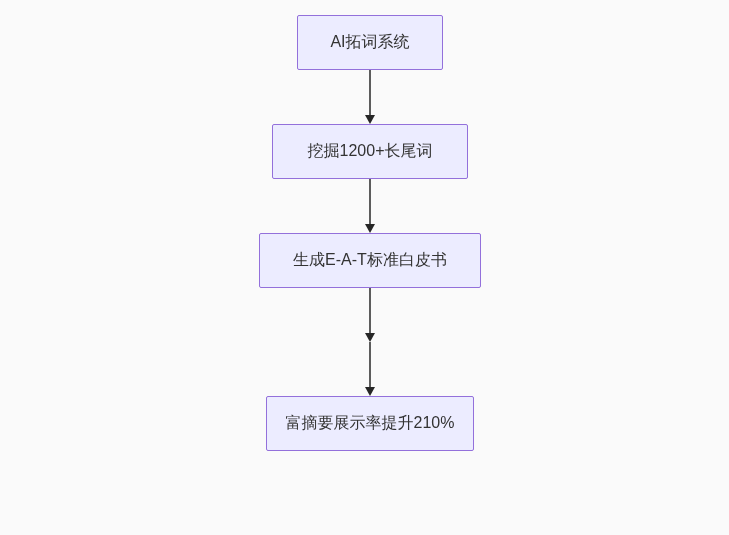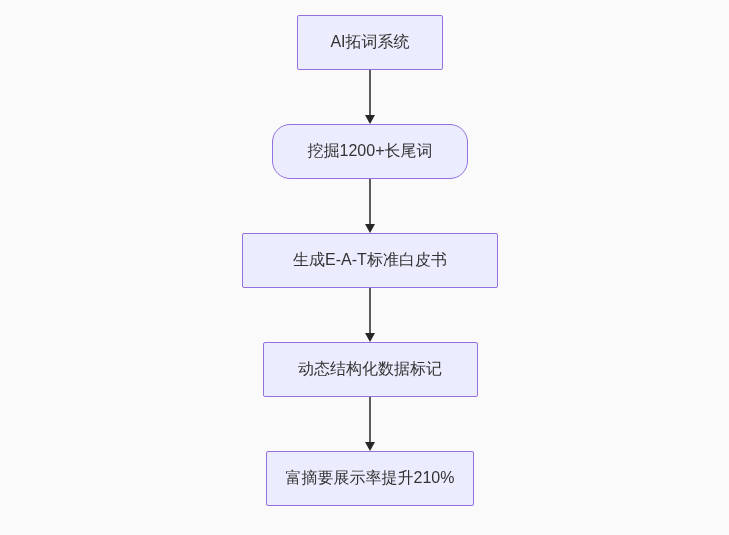--- a/index.html
+++ b/index.html
@@ -31,22 +31,22 @@
     border-radius: 2px;
     color: #333333;
     font-size: 16px;
     display: flex;
     align-items: center;
     justify-content: center;
     text-align: center;
     white-space: nowrap;
   }
   .flow-node.n1 { width: 146px; }
-  .flow-node.n2 { width: 196px; border-radius: 18px; }
-  .flow-node.n3 { width: 256px; }
+  .flow-node.n2 { width: 196px; }
+  .flow-node.n3 { width: 222px; }
   .flow-node.n4 { width: 215px; }
   .flow-node.n5 { width: 208px; }
   .flow-edge {
     height: 54px;
     display: flex;
     flex-direction: column;
     align-items: center;
   }
   .flow-edge .edge-line {
     width: 2px;
@@ -87,23 +87,20 @@
 
   <div class="flow-node n3">
     <span>生成E-A-T标准白皮书</span>
   </div>
 
   <div class="flow-edge">
     <div class="edge-line"></div>
     <div class="edge-head"></div>
   </div>
 
-  <div class="flow-node n4">
-    <span>动态结构化数据标记</span>
-  </div>
 
   <div class="flow-edge">
     <div class="edge-line"></div>
     <div class="edge-head"></div>
   </div>
 
   <div class="flow-node n5">
     <span>富摘要展示率提升210%</span>
   </div>
 

